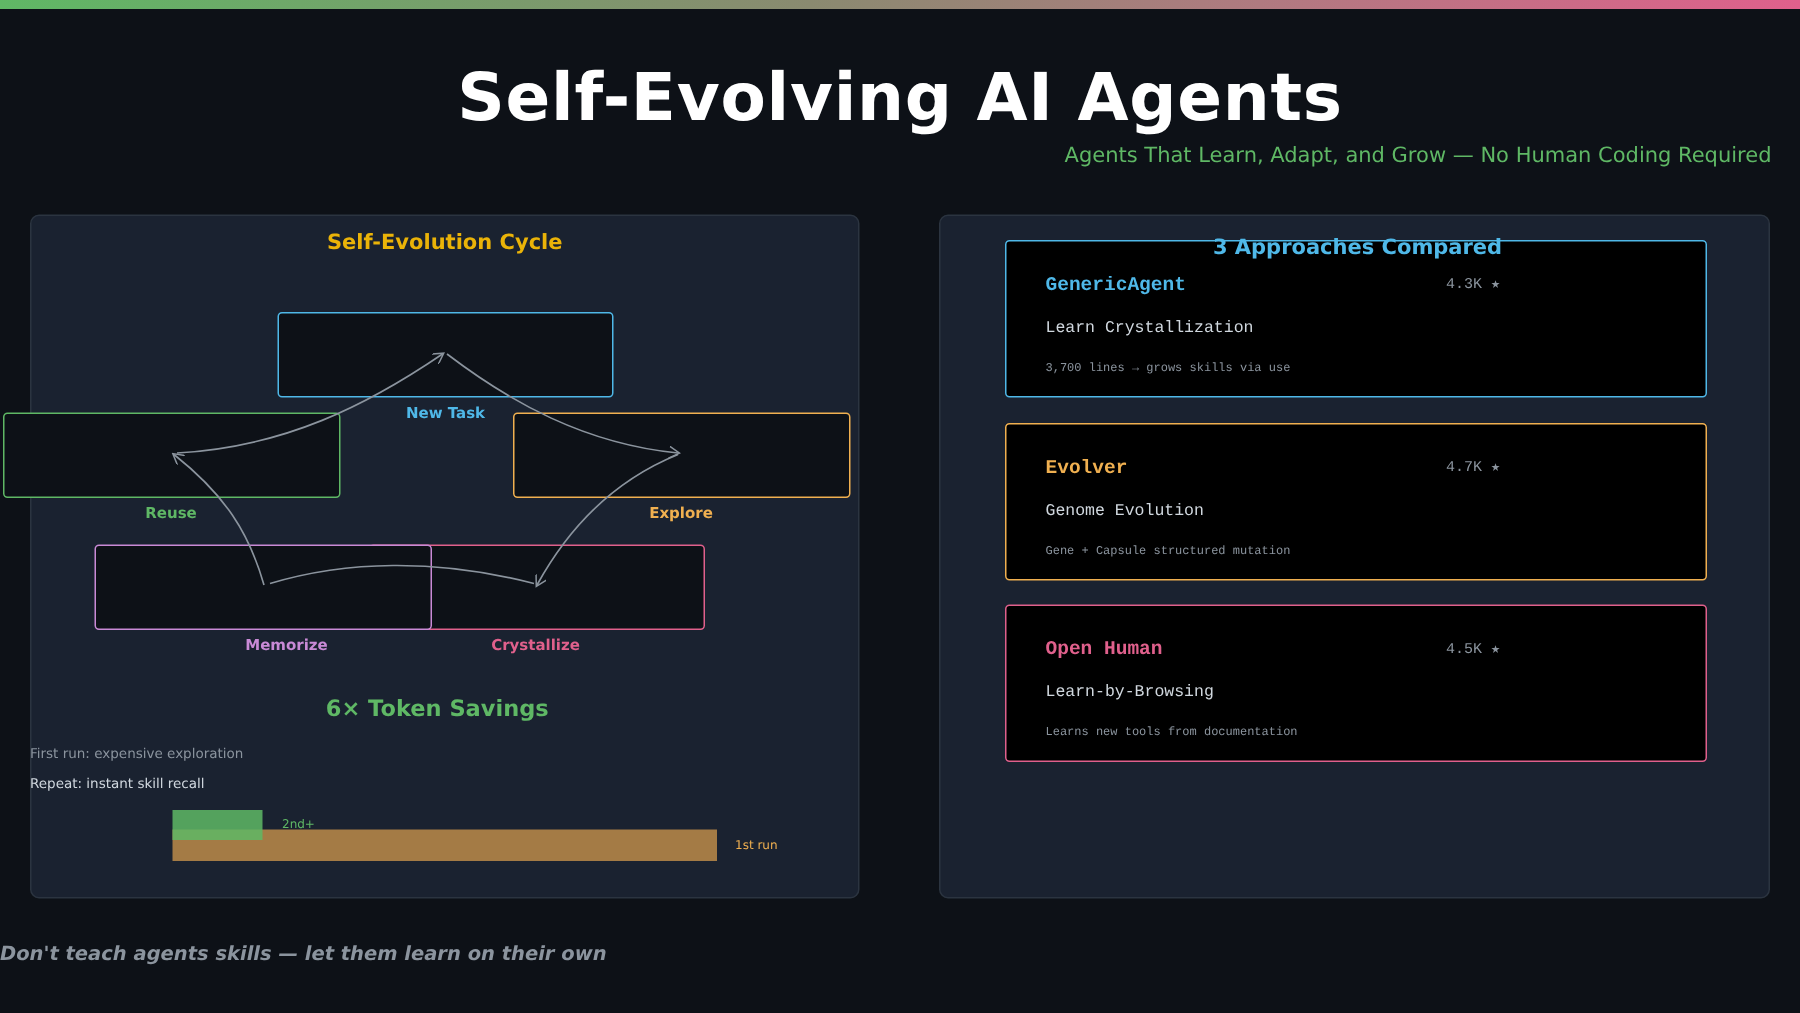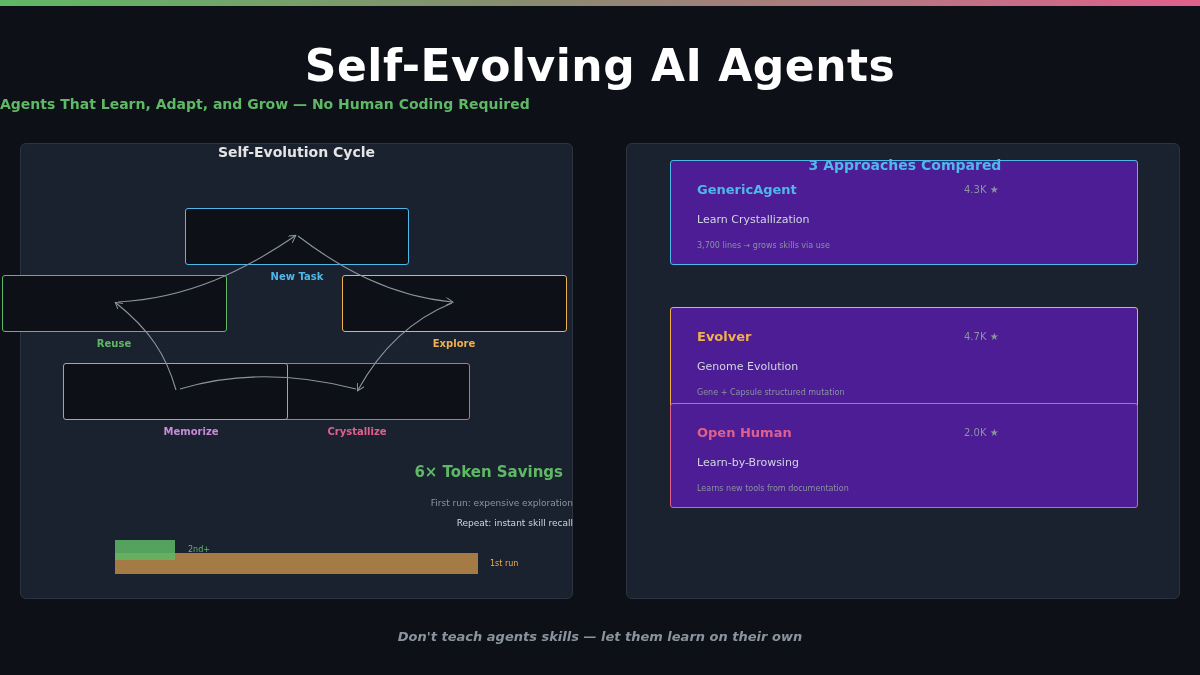--- a/index.html
+++ b/index.html
@@ -12,22 +12,22 @@
     }
     .topbar {
       position: absolute; left: 0; top: 0; width: 1200px; height: 6px;
       background: linear-gradient(90deg, #5fb865 0%, #8a8a70 45%, #b07a80 70%, #e0608c 100%);
     }
     .title {
       position: absolute; left: 0; top: 40px; width: 1200px; text-align: center;
       font-size: 44px; font-weight: bold; color: #ffffff; letter-spacing: 0.5px;
     }
     .subtitle {
-      position: absolute; left: 0; top: 96px; width: 1181px; text-align: left;
-      font-size: 14px; color: #5fb865; font-weight: bold;
+      position: absolute; left: 0; top: 96px; width: 1181px; text-align: right;
+      font-size: 14px; color: #5fb865;
     }
     .panel {
       position: absolute; background: #1a2230; border: 1px solid #2b3440; border-radius: 6px;
     }
     .panel-left { left: 20px; top: 143px; width: 553px; height: 456px; }
     .panel-right { left: 626px; top: 143px; width: 554px; height: 456px; }
     .panel-title {
       position: absolute; left: 0; width: 100%; text-align: center;
       font-size: 14px; font-weight: bold;
     }
@@ -35,51 +35,51 @@
       position: absolute; background: #0d1117; border-radius: 3px; border: 1.5px solid;
       display: flex; align-items: center; justify-content: center;
     }
     .node-label {
       position: absolute; font-size: 10px; font-weight: bold; transform: translate(-50%, -50%);
       white-space: nowrap;
       margin-top: 40px;
     }
     svg.arrows { position: absolute; left: 0; top: 0; pointer-events: none; }
     .savings-title {
-      position: absolute; left: 20px; width: 543px; top: 463px; text-align: right;
+      position: absolute; left: 20px; width: 543px; top: 463px; text-align: center;
       font-size: 15px; font-weight: bold; color: #5fb865;
     }
     .savings-line {
-      position: absolute; left: 20px; width: 553px; text-align: right; font-size: 9px;
+      position: absolute; left: 20px; width: 553px; text-align: left; font-size: 9px;
     }
     .bar { position: absolute; }
     .bar-label { position: absolute; font-size: 8px; }
     .card {
       position: absolute; left: 670px; width: 468px; height: 105px;
-      background: #4c1d95; border: 1.5px solid; border-radius: 3px;
+      background: #000000; border: 1.5px solid; border-radius: 3px; font-family: Liberation Mono, monospace;
     }
     .card-name { position: absolute; left: 26px; top: 21px; font-size: 13px; font-weight: bold; }
     .card-stars { position: absolute; left: 293px; top: 23px; font-size: 10px; color: #8b949e; }
     .card-sub { position: absolute; left: 26px; top: 52px; font-size: 11px; color: #d0d7de; }
     .card-desc { position: absolute; left: 26px; top: 80px; font-size: 8px; color: #8b949e; }
     .tagline {
-      position: absolute; left: 0; top: 629px; width: 1200px; text-align: center;
+      position: absolute; left: 0; top: 629px; width: 1200px; text-align: left;
       font-size: 13px; font-weight: bold; font-style: italic; color: #8b949e;
     }
   </style>
 </head>
 <body>
 
 <div class="topbar"></div>
 
 <div class="title">Self-Evolving AI Agents</div>
 <div class="subtitle">Agents That Learn, Adapt, and Grow — No Human Coding Required</div>
 
 <div class="panel panel-left">
-  <div class="panel-title" style="top:0; color:#e5e5e5;">Self-Evolution Cycle</div>
+  <div class="panel-title" style="top:10px; color:#eab308;">Self-Evolution Cycle</div>
 </div>
 
 <div class="node" style="left:185px; top:208px; width:224px; height:57px; border-color:#4fb8e8;"></div>
 <div class="node" style="left:2px; top:275px; width:225px; height:57px; border-color:#5fb865;"></div>
 <div class="node" style="left:342px; top:275px; width:225px; height:57px; border-color:#f0b050;"></div>
 <div class="node" style="left:246px; top:363px; width:224px; height:57px; border-color:#e0608c;"></div>
 <div class="node" style="left:63px; top:363px; width:225px; height:57px; border-color:#c98ad6;"></div>
 
 <svg class="arrows" width="1200" height="675">
   <defs>
@@ -116,29 +116,29 @@
 
 <div class="panel panel-right"></div>
 
 <div class="card" style="top:160px; border-color:#4fb8e8;">
   <div class="card-name" style="color:#4fb8e8;">GenericAgent</div>
   <div class="card-stars">4.3K ★</div>
   <div class="card-sub">Learn Crystallization</div>
   <div class="card-desc">3,700 lines → grows skills via use</div>
 </div>
 
-<div class="card" style="top:282px; border-color:#f0b050;margin-top:25px;">
+<div class="card" style="top:282px; border-color:#f0b050;">
   <div class="card-name" style="color:#f0b050;">Evolver</div>
   <div class="card-stars">4.7K ★</div>
   <div class="card-sub">Genome Evolution</div>
   <div class="card-desc">Gene + Capsule structured mutation</div>
 </div>
 
 <div class="card" style="top:403px; border-color:#e0608c;">
   <div class="card-name" style="color:#e0608c;">Open Human</div>
-  <div class="card-stars">2.0K ★</div>
+  <div class="card-stars">4.5K ★</div>
   <div class="card-sub">Learn-by-Browsing</div>
   <div class="card-desc">Learns new tools from documentation</div>
 </div>
 
 <div class="panel-title" style="left:626px; width:514px; top:157px; color:#4fb8e8;padding-left:44px;">3 Approaches Compared</div>
 
 <div class="tagline">Don't teach agents skills — let them learn on their own</div>
 
 </body></html>

